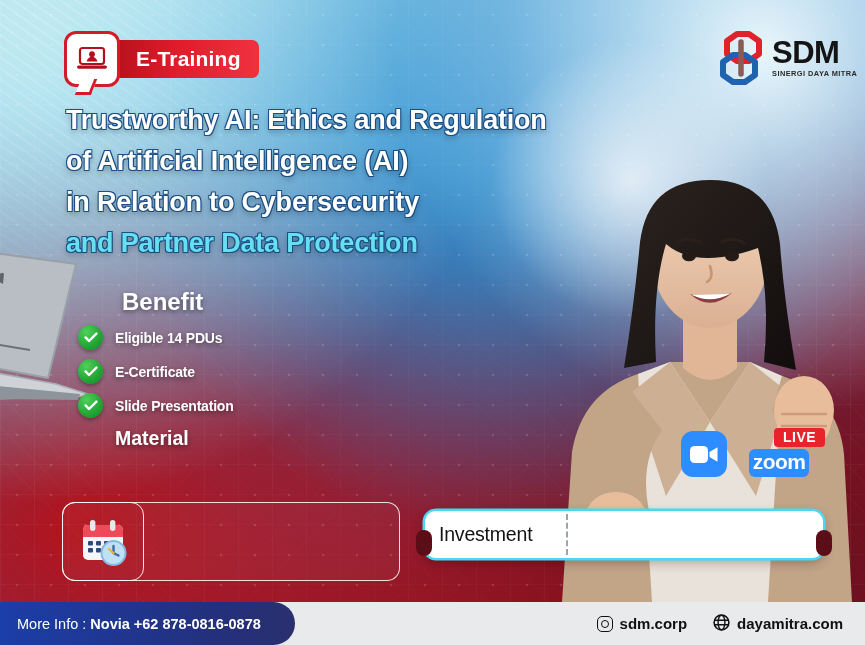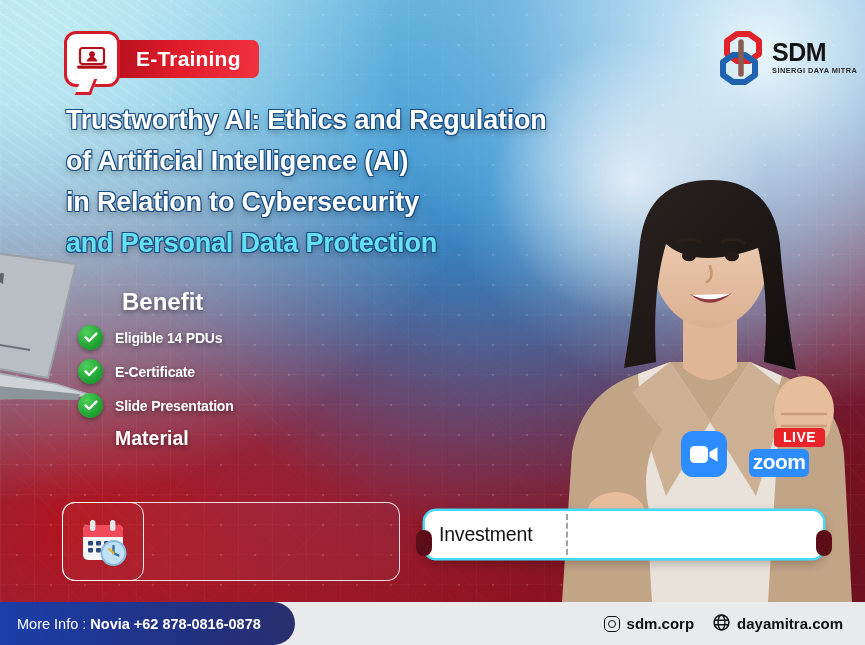--- a/index.html
+++ b/index.html
@@ -79,21 +79,21 @@
     border:2px solid #c49ae0; display:flex; flex-direction:column;
     align-items:center; justify-content:center; z-index:6; overflow:hidden;
   }
   .pmi-mark{ font-size:15px; font-weight:bold; color:#fff; line-height:1; letter-spacing:-1px;}
   .pmi-mark i{ font-style:normal; color:#e0392f;}
   .pmi-sub{ font-size:4.6px; color:#e4c7f3; line-height:1.35; text-align:center; margin-top:2px;}
 
   .sdm-logo{ position:absolute; left:718px; top:30px; display:flex; align-items:center; z-index:6;}
   .sdm-mark{ width:46px; height:56px; position:relative; }
   .sdm-txt{ margin-left:8px; }
-  .sdm-name{ font-size:25px; font-weight:bold; color:#141414; line-height:.95; letter-spacing:-.5px;}
+  .sdm-name{ font-size:31px; font-weight:bold; color:#141414; line-height:.95; letter-spacing:-.5px;}
   .sdm-tag{ font-size:7.4px; color:#2a2a2a; letter-spacing:.45px; margin-top:2px;font-weight:bold;}
 
   
   .title{ position:absolute; left:66px; top:100px; width:640px; z-index:5;}
   .title .ln{
     font-size:27px; font-weight:bold; line-height:41px; letter-spacing:-.2px;
     color:#ffffff;
     text-shadow:
       0 0 1px #1b4f86, 1px 1px 0 #1b4f86, -1px 1px 0 #1b4f86,
       1px -1px 0 #1b4f86, -1px -1px 0 #1b4f86, 0 3px 6px rgba(0,0,0,.35);
@@ -180,21 +180,21 @@
   
   .footer{ position:absolute; left:0; bottom:0; width:865px; height:43px; background:#e9eaec; z-index:8;text-decoration:underline;}
   .footer-left{
     position:absolute; left:0; top:0; width:295px; height:43px;
     background:linear-gradient(90deg,#1b3ea8 0%,#23307e 70%,#2a2f6e 100%);
     border-radius:0 22px 22px 0; display:flex; align-items:center; padding-left:17px;
     color:#fff; font-size:14.5px;
   }
   .footer-left b{ font-weight:bold; margin-left:4px;}
   .footer-right{
-    position:absolute; right:22px; top:0; height:43px; display:flex; align-items:center; gap:19px;
+    position:absolute; right:22px; top:0; height:43px; display:flex; align-items:center; gap:26px;
     color:#111; font-size:15px; font-weight:bold;
   }
   .f-item{ display:flex; align-items:center; gap:7px;}
   .ig-ico{
     width:16px; height:16px; border:1.8px solid #111; border-radius:5px; position:relative; flex:none;
   }
   .ig-ico:before{
     content:""; position:absolute; left:3.2px; top:3.2px; width:6.1px; height:6.1px;
     border:1.6px solid #111; border-radius:50%;
   }
@@ -234,21 +234,21 @@
     <div class="sdm-txt">
       <div class="sdm-name">SDM</div>
       <div class="sdm-tag">SINERGI DAYA MITRA</div>
     </div>
   </div>
 
   <div class="title">
     <div class="ln">Trustworthy AI: Ethics and Regulation</div>
     <div class="ln">of Artificial Intelligence (AI)</div>
     <div class="ln">in Relation to Cybersecurity</div>
-    <div class="ln accent">and Personal Data Protection</div>
+    <div class="ln accent">and Partner Data Protection</div>
   </div>
 
   <div class="person">
     <svg width="360" height="510" viewBox="0 0 360 510" aria-hidden="true">
       <defs>
         <linearGradient id="blzr" x1="0" y1="0" x2="1" y2="1">
           <stop offset="0%" stop-color="#d6bfa6"></stop>
             <stop offset="55%" stop-color="#bda храни" stop-opacity="1"></stop>
           <stop offset="100%" stop-color="#a98b6d"></stop>
         </linearGradient>

